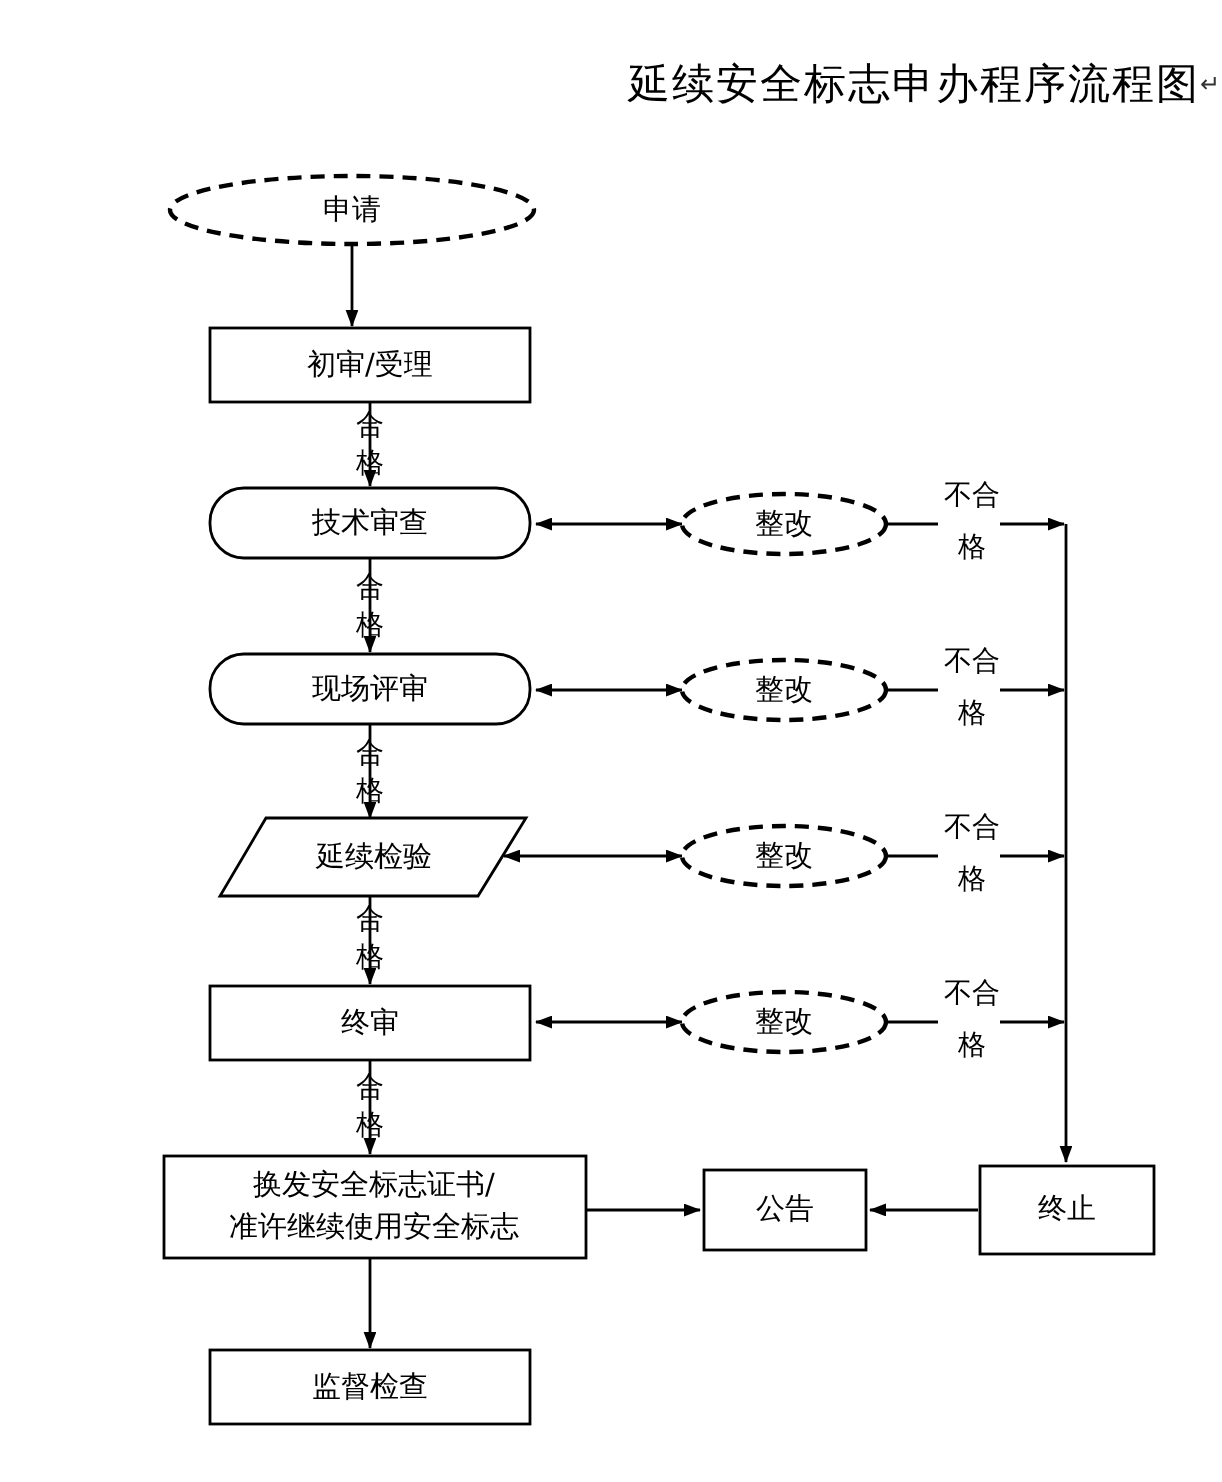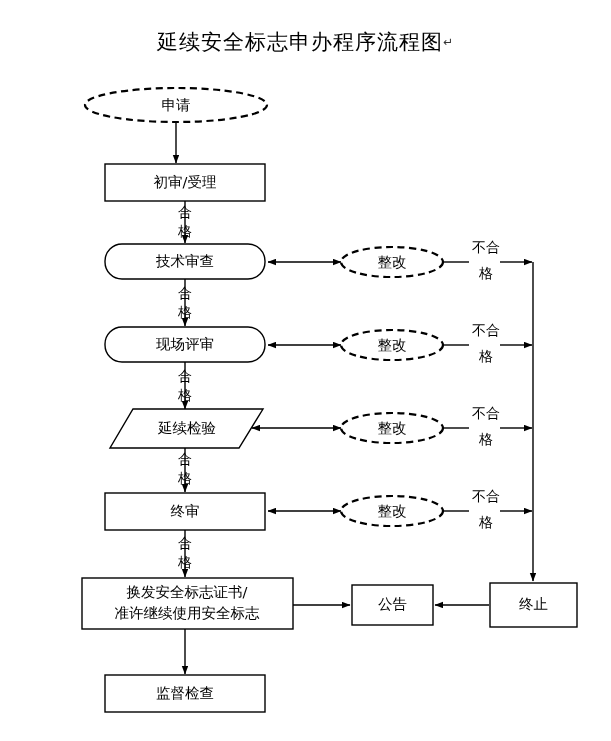--- a/index.html
+++ b/index.html
@@ -20,21 +20,21 @@
     left: 0;
     top: 0;
     width: 611px;
     height: 741px;
   }
   .title {
     position: absolute;
     left: 0;
     top: 28px;
     width: 611px;
-    text-align: center;
+    text-align: right;
     font-size: 21px;
     letter-spacing: 1px;
     font-family: "DejaVu Sans", "Liberation Sans", sans-serif;
     white-space: nowrap;
   }
   .title .pilcrow {
     font-size: 12px;
     vertical-align: 3px;
     color: #333;
   }

